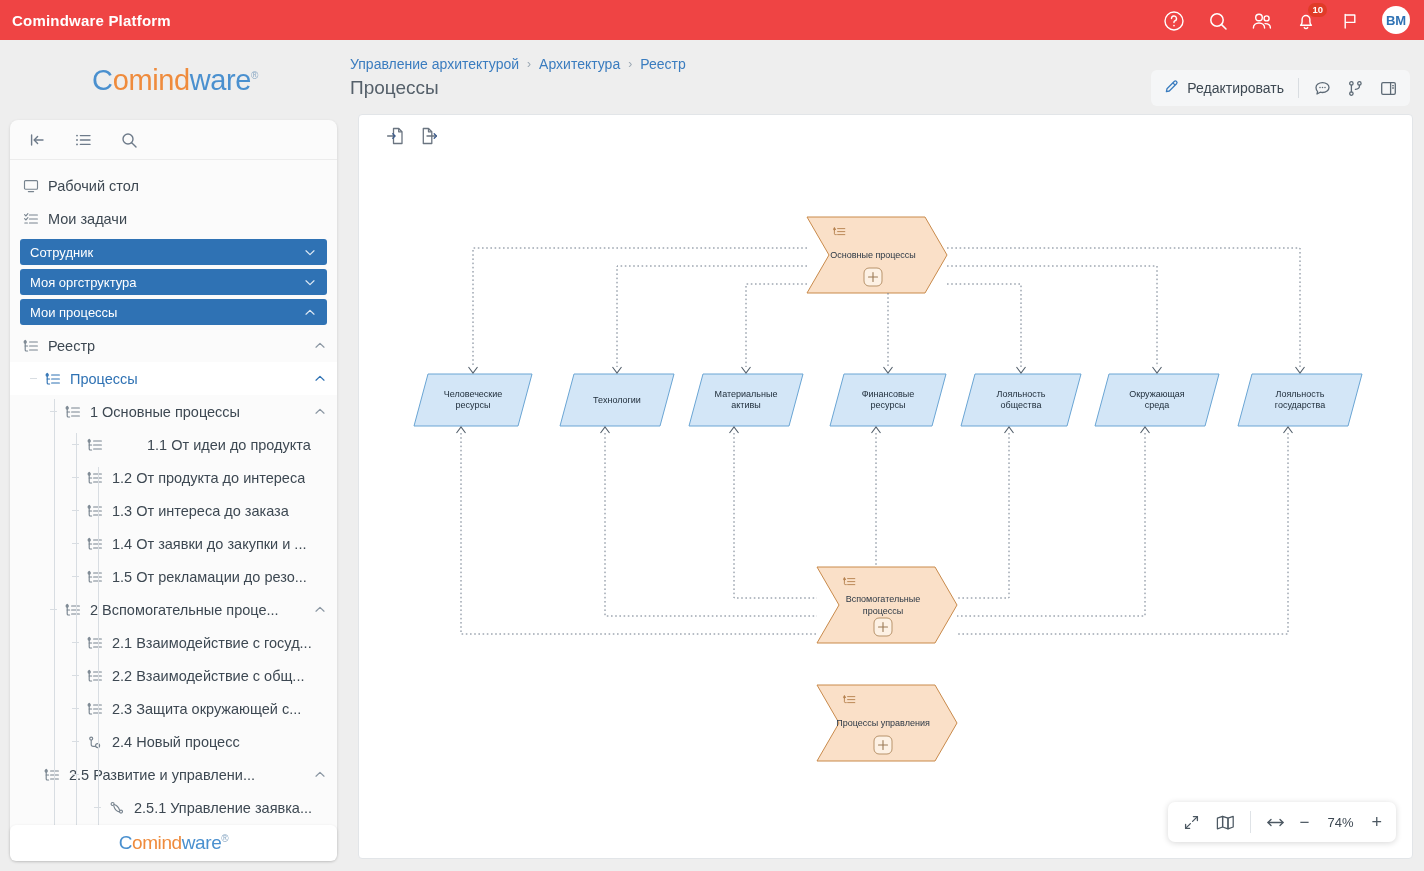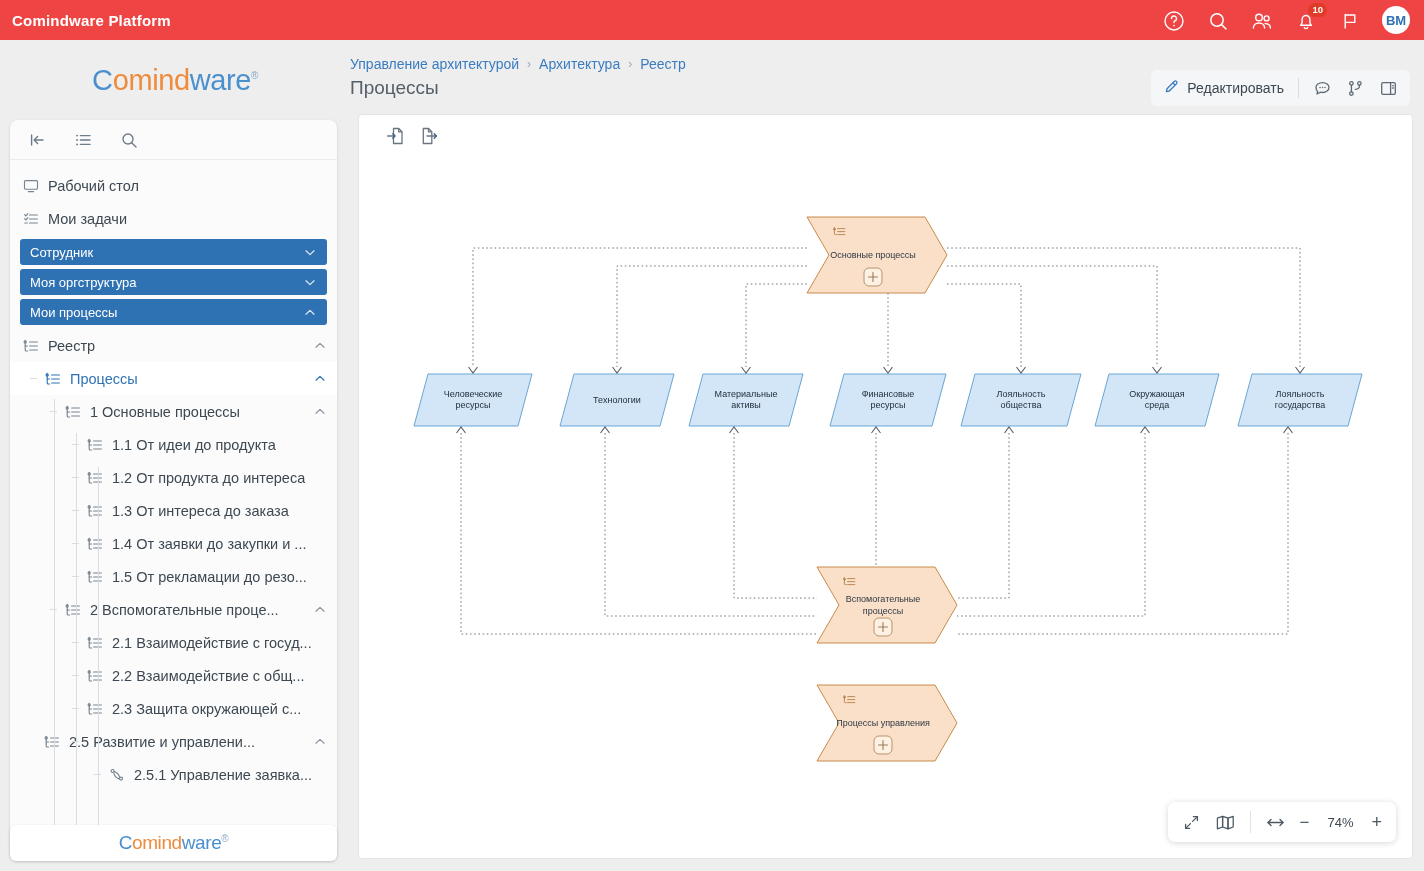--- a/index.html
+++ b/index.html
@@ -322,21 +322,21 @@
                 <path d="M2.2 8h2.4"></path>
               </svg>
             </span>
             <span class="lbl">1 Основные процессы</span>
             <span class="chev">
               <svg width="14" height="13" viewBox="0 0 14 13" fill="none" stroke="#8b97a3" stroke-width="1.25" stroke-linecap="round" stroke-linejoin="round">
                 <path d="M3 8.2 7 4.4l4 3.8"></path>
               </svg>
             </span>
           </div>
-          <div class="sb-row" style="padding-left: 74px;">
+          <div class="sb-row" style="padding-left: 74px; gap: 35px;">
             <span class="tick" style="left: 62px;"></span>
             <span class="ico">
               <svg width="16" height="16" viewBox="0 0 16 16" fill="none" stroke="#78848f" stroke-width="1.15" stroke-linecap="round">
       <path d="M6.6 4h7.8M6.6 8h7.8M6.6 12h7.8"></path>
       <path d="M2.2 2.4v9.6c0 .6.4 1 1 1h1.4"></path>
       <circle cx="2.2" cy="4" r="1.1"></circle>
                 <path d="M2.2 8h2.4"></path>
               </svg>
             </span>
             <span class="lbl">1.1 От идеи до продукта</span>
@@ -434,20 +434,31 @@
             <span class="tick" style="left: 62px;"></span>
             <span class="ico">
               <svg width="16" height="16" viewBox="0 0 16 16" fill="none" stroke="#78848f" stroke-width="1.15" stroke-linecap="round">
       <path d="M6.6 4h7.8M6.6 8h7.8M6.6 12h7.8"></path>
       <path d="M2.2 2.4v9.6c0 .6.4 1 1 1h1.4"></path>
       <circle cx="2.2" cy="4" r="1.1"></circle>
                 <path d="M2.2 8h2.4"></path>
               </svg>
             </span>
             <span class="lbl">2.3 Защита окружающей с...</span>
+          </div>
+          <div class="sb-row" style="padding-left: 74px;">
+            <span class="tick" style="left: 62px;"></span>
+            <span class="ico">
+              <svg width="16" height="16" viewBox="0 0 16 16" fill="none" stroke="#78848f" stroke-width="1.15" stroke-linecap="round">
+      <circle cx="4.2" cy="4.6" r="1.5"></circle>
+                <path d="M4.2 6.3v4.2c0 1.1.9 1.9 2 1.9h2.2"></path>
+      <circle cx="10.6" cy="11.6" r="2"></circle>
+              </svg>
+            </span>
+            <span class="lbl">2.4 Новый процесс</span>
           </div>
           <div class="sb-row" style="padding-left: 31px;">
             <span class="tick" style="left: 62px;"></span>
             <span class="ico">
               <svg width="16" height="16" viewBox="0 0 16 16" fill="none" stroke="#78848f" stroke-width="1.15" stroke-linecap="round">
       <path d="M6.6 4h7.8M6.6 8h7.8M6.6 12h7.8"></path>
       <path d="M2.2 2.4v9.6c0 .6.4 1 1 1h1.4"></path>
       <circle cx="2.2" cy="4" r="1.1"></circle>
                 <path d="M2.2 8h2.4"></path>
               </svg>

